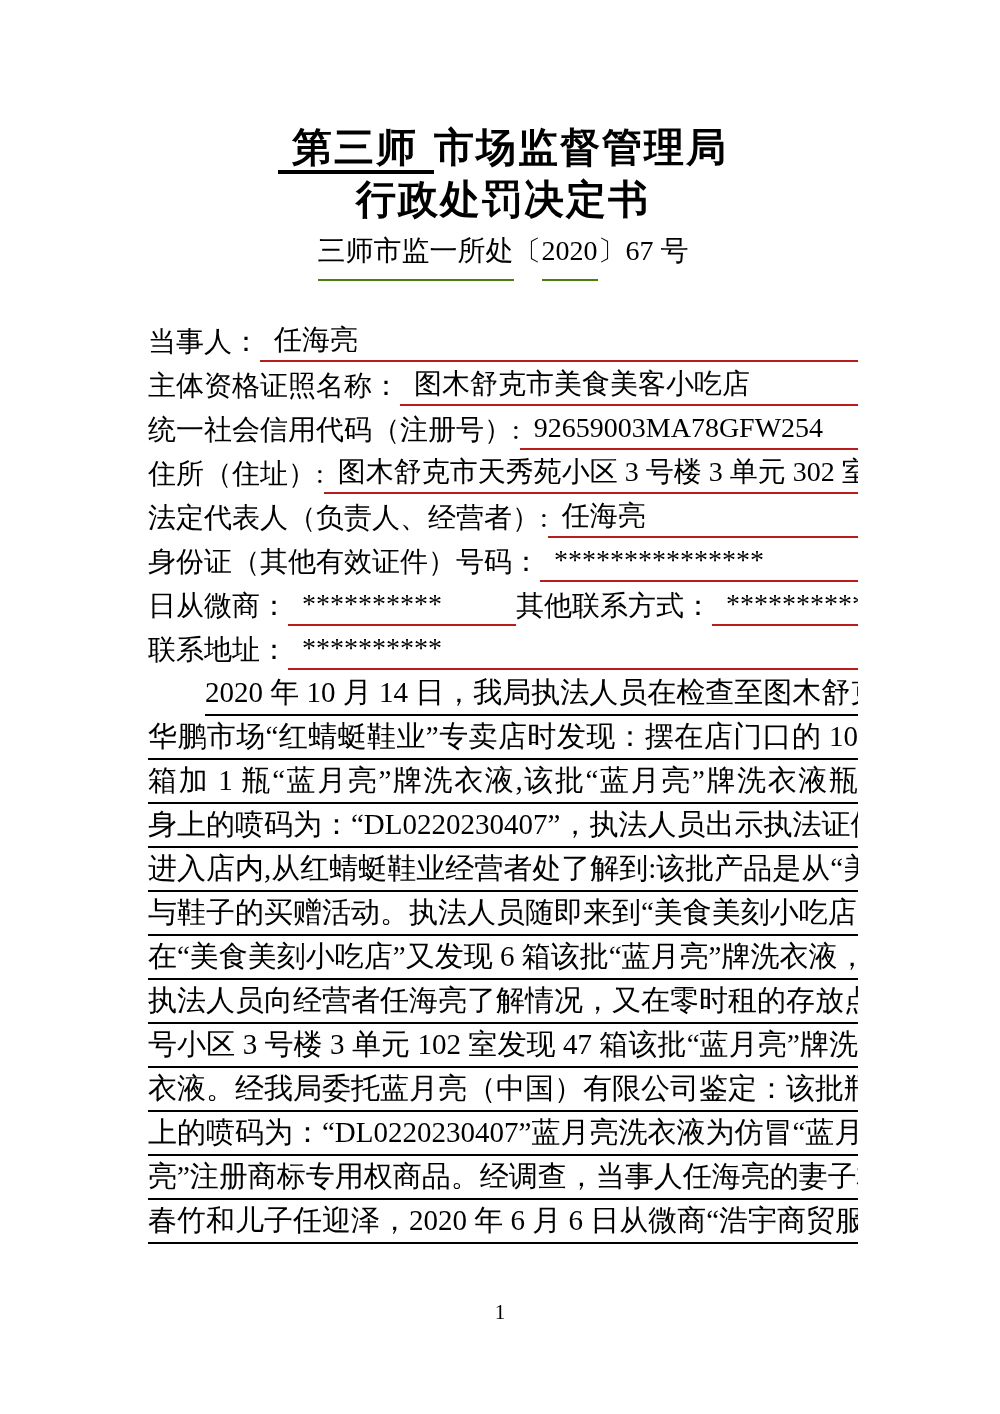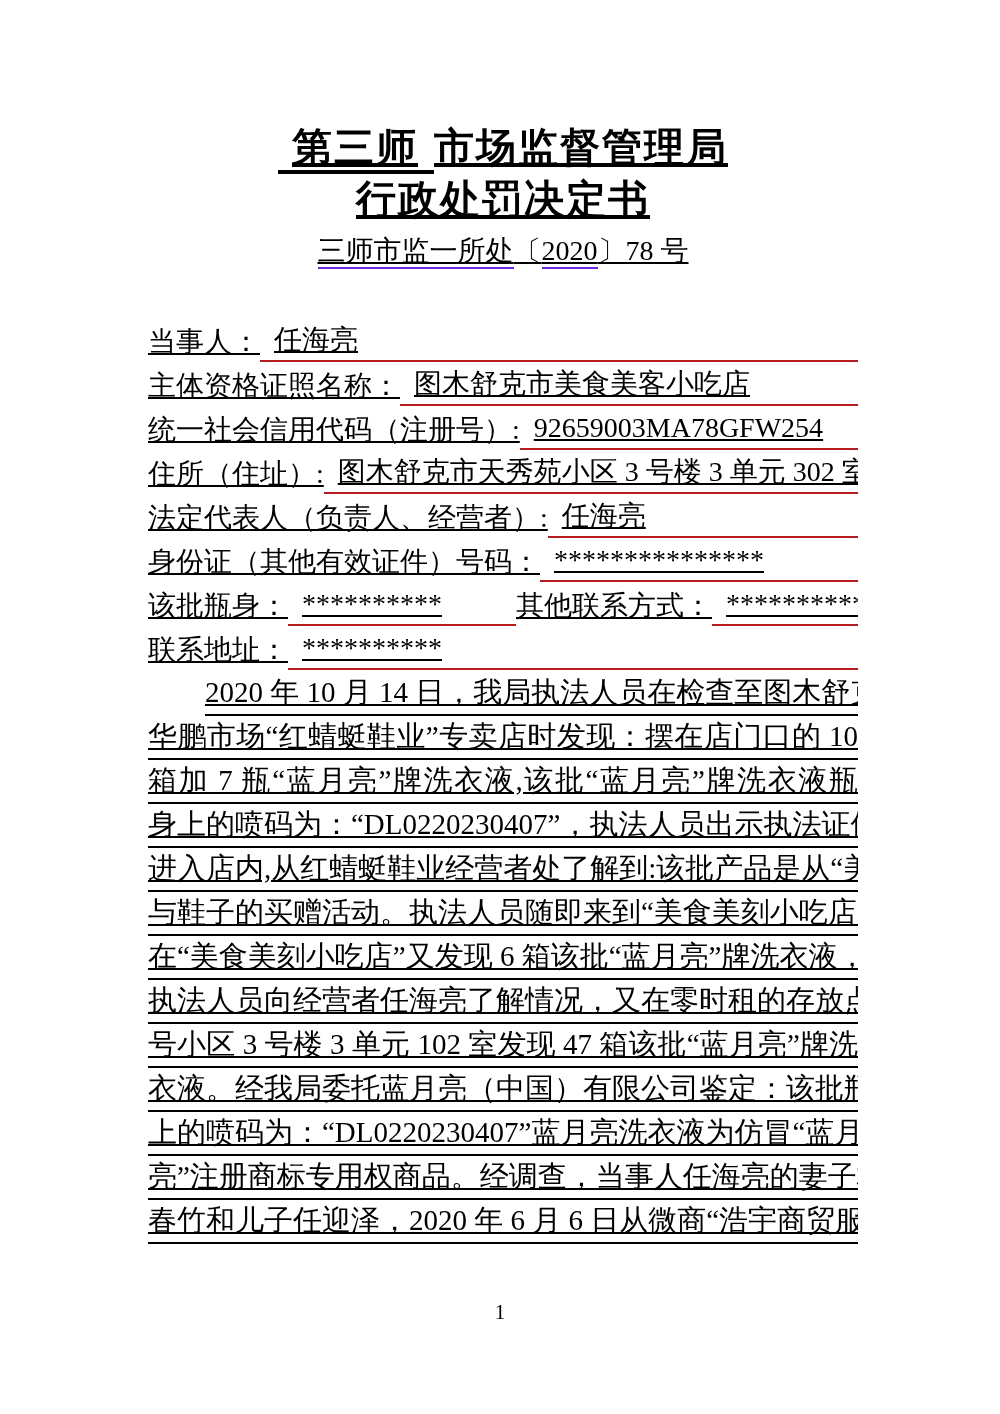--- a/index.html
+++ b/index.html
@@ -5,21 +5,20 @@
   * { margin:0; padding:0; box-sizing:border-box; }
   html,body { background:#ffffff; }
   .page {
     position:relative;
     width:1000px; height:1414px;
     margin:0 auto;
     background:#ffffff;
     color:#000000;
     font-family:"Liberation Serif","DejaVu Serif",serif;
     overflow:hidden;
-    text-decoration:underline;
   }
   .content { padding:0 142px 0 148px; }
 
   
   .title-line1 {
     margin-top:122px;
     text-align:center;
     font-size:40px; font-weight:bold;
     line-height:52px;
     letter-spacing:2px;
@@ -35,21 +34,21 @@
     line-height:52px;
     letter-spacing:2px;
   }
   .doc-number {
     margin-top:6px;
     text-align:center;
     font-size:28px;
     line-height:38px;
     white-space:nowrap;
   }
-  .u { border-bottom:2px solid #6d28d9; padding-bottom:1px; }
+  .u { border-bottom:2px solid #4d7c0f; padding-bottom:13px; }
 
   
   .form { margin-top:48px; }
   .field-row {
     display:flex;
     align-items:flex-end;
     font-size:28px;
     height:44px;
     line-height:40px;
     white-space:nowrap;
@@ -91,21 +90,21 @@
 </style>
 </head>
 <body>
 
 <div class="page">
   <div class="content">
 
     <div class="title-line1"><span class="title-underlined">第三师</span><span>市场监督管理局</span></div>
     <div class="title-line2">行政处罚决定书</div>
 
-    <div class="doc-number"><span class="u">三师市监一所处</span><span>〔</span><span class="u">2020</span><span>〕78 号</span></div>
+    <div class="doc-number"><span class="u">三师市监一所处</span><span>〔</span><span class="u">2020</span><span>〕67 号</span></div>
 
     <div class="form">
 
       <div class="field-row">
         <span class="field-label">当事人：</span>
         <span class="field-value">任海亮</span>
       </div>
 
       <div class="field-row">
         <span class="field-label">主体资格证照名称：</span>
@@ -126,37 +125,37 @@
         <span class="field-label">法定代表人（负责人、经营者）:</span>
         <span class="field-value">任海亮</span>
       </div>
 
       <div class="field-row">
         <span class="field-label">身份证（其他有效证件）号码：</span>
         <span class="field-value">***************</span>
       </div>
 
       <div class="field-row">
-        <span class="field-label">该批瓶身：</span>
+        <span class="field-label">日从微商：</span>
         <span class="field-value fixed">**********</span>
         <span class="field-label">其他联系方式：</span>
         <span class="field-value">**********</span>
       </div>
 
       <div class="field-row">
         <span class="field-label">联系地址：</span>
         <span class="field-value">**********</span>
       </div>
 
     </div>
 
     <div class="body-text">
       <div class="bline indent">2020 年 10 月 14 日，我局执法人员在检查至图木舒克市</div>
       <div class="bline">华鹏市场“红蜻蜓鞋业”专卖店时发现：摆在店门口的 10</div>
-      <div class="bline">箱加 7 瓶“蓝月亮”牌洗衣液,该批“蓝月亮”牌洗衣液瓶</div>
+      <div class="bline">箱加 1 瓶“蓝月亮”牌洗衣液,该批“蓝月亮”牌洗衣液瓶</div>
       <div class="bline">身上的喷码为：“DL0220230407”，执法人员出示执法证件后</div>
       <div class="bline">进入店内,从红蜻蜓鞋业经营者处了解到:该批产品是从“美</div>
       <div class="bline">与鞋子的买赠活动。执法人员随即来到“美食美刻小吃店”，</div>
       <div class="bline">在“美食美刻小吃店”又发现 6 箱该批“蓝月亮”牌洗衣液，</div>
       <div class="bline">执法人员向经营者任海亮了解情况，又在零时租的存放点四</div>
       <div class="bline">号小区 3 号楼 3 单元 102 室发现 47 箱该批“蓝月亮”牌洗</div>
       <div class="bline">衣液。经我局委托蓝月亮（中国）有限公司鉴定：该批瓶身</div>
       <div class="bline">上的喷码为：“DL0220230407”蓝月亮洗衣液为仿冒“蓝月</div>
       <div class="bline">亮”注册商标专用权商品。经调查，当事人任海亮的妻子杨</div>
       <div class="bline">春竹和儿子任迎泽，2020 年 6 月 6 日从微商“浩宇商贸服务</div>

